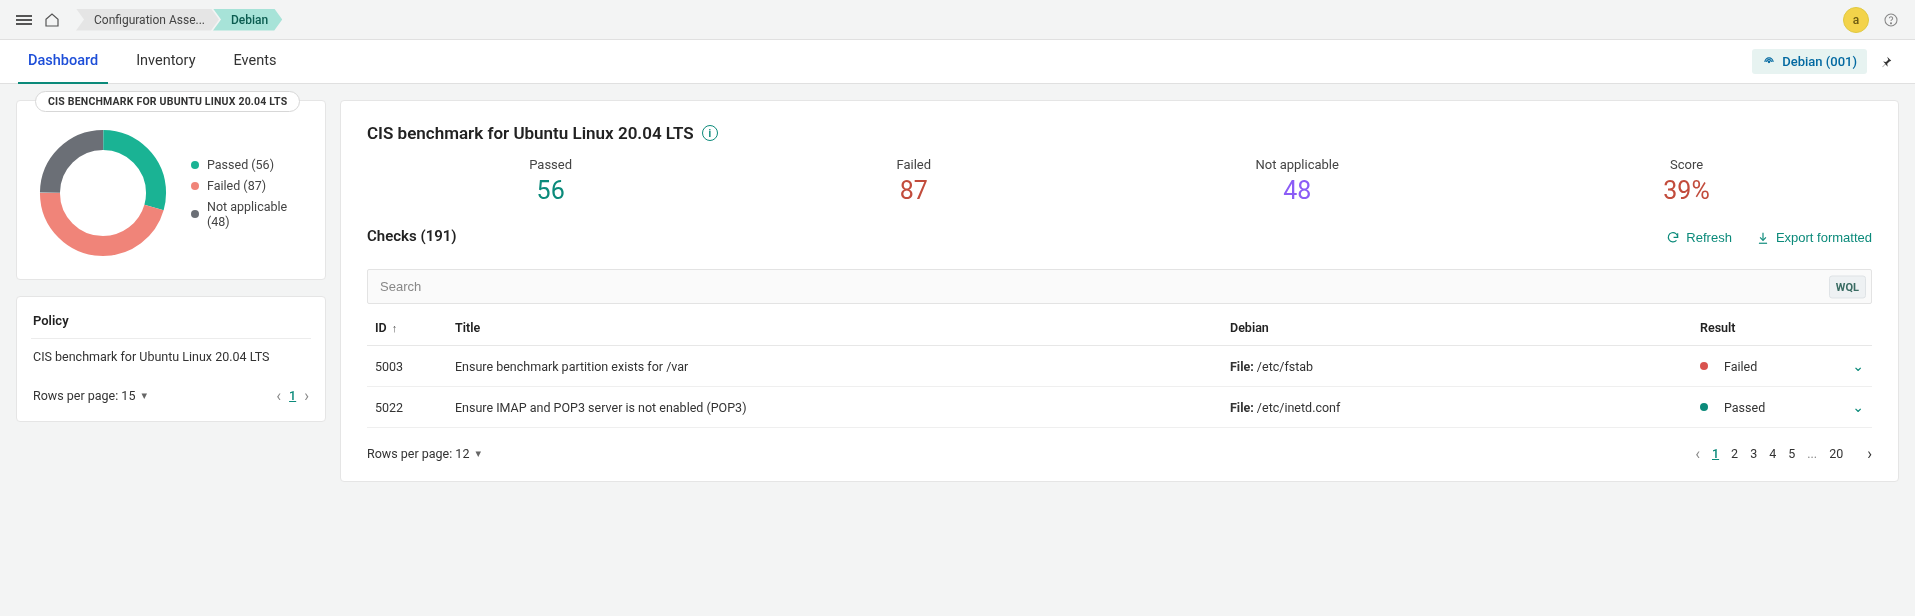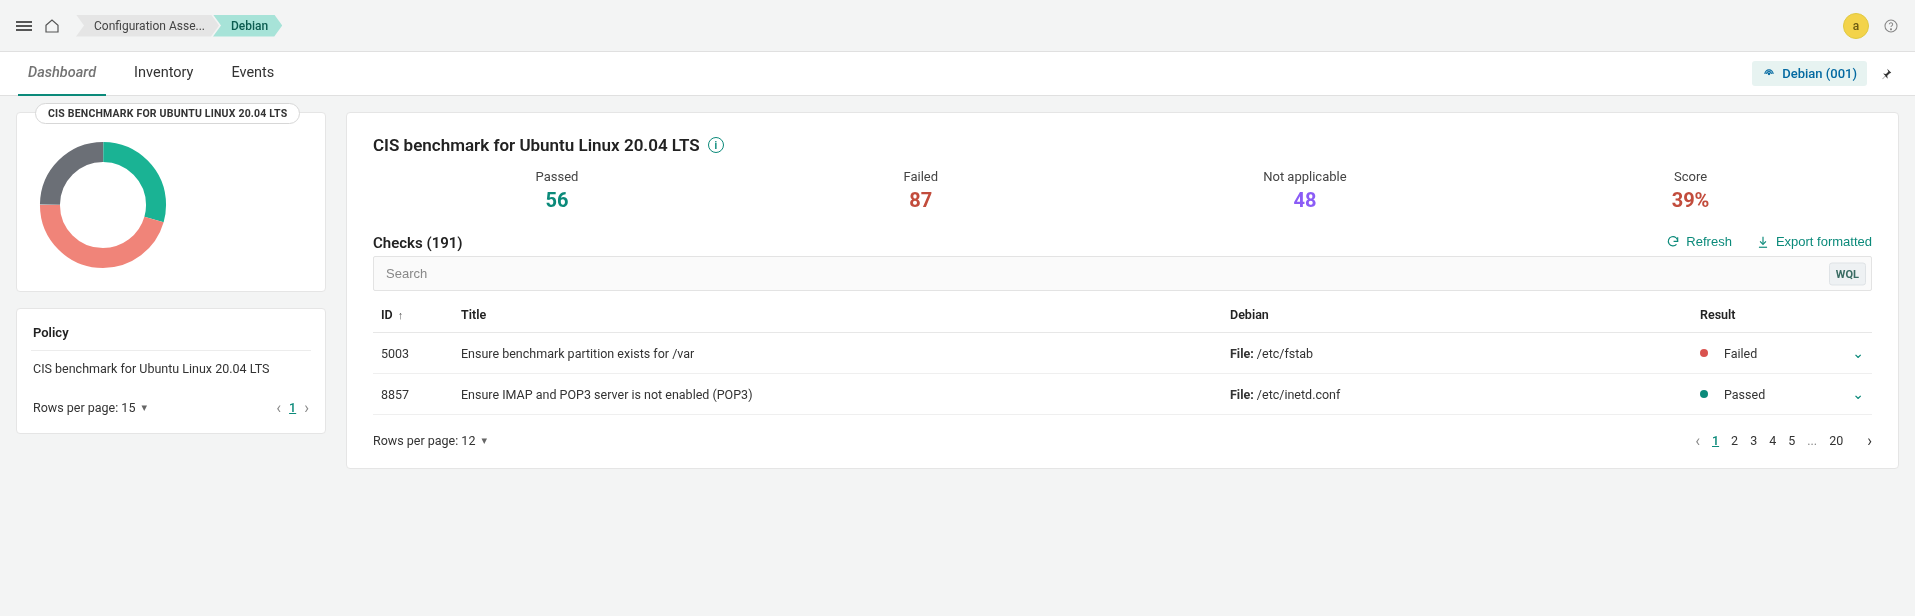--- a/index.html
+++ b/index.html
@@ -6,21 +6,21 @@
   body {
     font-family: -apple-system, BlinkMacSystemFont, "Segoe UI", Roboto, Arial, sans-serif;
     background: #f3f4f4;
     color: #333;
     font-size: 13px;
   }
   
   .topbar {
     display: flex;
     align-items: center;
-    height: 52px;
+    height: 40px;
     padding: 0 10px;
     border-bottom: 1px solid #e0e0e0;
     background: #f3f4f4;
   }
   .icon-btn {
     width: 28px; height: 28px;
     display: flex; align-items: center; justify-content: center;
     border: none; background: transparent; cursor: pointer;
     border-radius: 4px; color: #555;
   }
@@ -66,24 +66,23 @@
     padding: 0 10px;
     height: 44px;
     display: flex; align-items: center;
     font-size: 14.5px;
     color: #333;
     cursor: pointer;
     margin-right: 18px;
     border-bottom: 2px solid transparent;
   }
   .tab.active {
-    color: #737373;
+    color: #1d4ed8;
     border-bottom-color: #0b8a7a;
     font-weight: 500;
-    font-style: italic;
   }
   .tabbar-spacer { flex: 1; }
   .agent-chip {
     display: flex; align-items: center;
     background: #e7f3f1;
     color: #0369a1;
     padding: 5px 10px;
     border-radius: 3px;
     font-size: 13px;
     font-weight: 500;
@@ -93,21 +92,21 @@
     margin-left: 8px;
     width: 22px; height: 22px;
     display: flex; align-items:center; justify-content:center;
     color: #333;
   }
 
   
   .main {
     display: flex;
     padding: 16px;
-    gap: 20px;
+    gap: 14px;
     align-items: flex-start;
   }
   .sidebar {
     width: 310px;
     flex-shrink: 0;
     display: flex; flex-direction: column; gap: 16px;
   }
   .card {
     background: #fff;
     border: 1px solid #e5e5e5;
@@ -156,30 +155,30 @@
   .content-card { padding: 22px 26px 18px; }
   .title-row { display:flex; align-items:center; gap:8px; margin-bottom:14px; }
   .title-row h2 { font-size: 17px; font-weight: 600; color:#222; }
   .info-icon { width:16px;height:16px;border-radius:50%;display:inline-flex;align-items:center;justify-content:center;color:#0b8a7a;border:1.2px solid #0b8a7a;font-size:10px;font-weight:700; }
 
   .stats {
     display:flex; justify-content:space-around; margin: 8px 0 22px;
   }
   .stat { text-align:center; }
   .stat-label { font-size:13px; color:#444; margin-bottom:4px; }
-  .stat-val { font-size:20px; font-weight:700; }
+  .stat-val { font-size:25px; font-weight:400; }
   .stat-val.passed { color:#0b8a7a; }
   .stat-val.failed { color:#c24c3c; }
   .stat-val.na { color:#8b5cf6; }
   .stat-val.score { color:#c24c3c; }
   .stat-val.endscan { color:#0b8a7a; font-size:17px; font-weight:500; }
 
   .checks-header {
-    display:flex; align-items:flex-start; justify-content:space-between;
-    margin-bottom: 4px;
+    display:flex; align-items:flex-end; justify-content:space-between;
+    margin-bottom: 24px;
   }
   .checks-header h3 { font-size: 15px; font-weight:600; color:#222; }
   .action-links { display:flex; gap:24px; }
   .link-btn {
     display:flex; align-items:center; gap:6px;
     color:#0b8a7a; font-size:13px; font-weight:500;
     background:none; border:none; cursor:pointer;
   }
   .link-btn svg { width:14px;height:14px; stroke:#0b8a7a; }
 
@@ -282,20 +281,34 @@
       <div class="badge-title">CIS BENCHMARK FOR UBUNTU LINUX 20.04 LTS</div>
       <div class="donut-row">
         <div class="donut-wrap">
           <svg viewBox="0 0 42 42" width="140" height="140">
 
             <circle cx="21" cy="21" r="15.915" fill="none" stroke="#6b6f76" stroke-width="6" stroke-dasharray="25.1 74.9" stroke-dashoffset="25" transform="rotate(-90 21 21)"></circle>
             <circle cx="21" cy="21" r="15.915" fill="none" stroke="#1ab394" stroke-width="6" stroke-dasharray="29.3 70.7" stroke-dashoffset="-0.1" transform="rotate(-90 21 21)"></circle>
             <circle cx="21" cy="21" r="15.915" fill="none" stroke="#f08479" stroke-width="6" stroke-dasharray="45.5 54.5" stroke-dashoffset="-29.4" transform="rotate(-90 21 21)"></circle>
           </svg>
         </div>
+        <div class="legend">
+          <div class="legend-item">
+            <span class="dot passed"></span>
+            <span>Passed (56)</span>
+          </div>
+          <div class="legend-item">
+            <span class="dot failed"></span>
+            <span>Failed (87)</span>
+          </div>
+          <div class="legend-item">
+            <span class="dot na"></span>
+            <span>Not applicable (48)</span>
+          </div>
+        </div>
       </div>
     </div>
 
     <div class="card policy-card">
       <h4>Policy</h4>
       <div class="divider"></div>
       <div class="policy-link">CIS benchmark for Ubuntu Linux 20.04 LTS</div>
       <div class="rows-nav">
         <div class="rows-select">
           <span>Rows per page: 15</span>
@@ -384,21 +397,21 @@
               <td><b>File:</b> /etc/fstab</td>
               <td>
                 <div class="result-cell">
                   <span class="dot" style="background:#d9534f"></span>
                   <span>Failed</span>
                 </div>
               </td>
               <td class="col-expand"><span class="expand-chev">⌄</span></td>
             </tr>
             <tr>
-              <td>8857</td>
+              <td>5022</td>
               <td>Ensure IMAP and POP3 server is not enabled (POP3)</td>
               <td><b>File:</b> /etc/inetd.conf</td>
               <td>
                 <div class="result-cell">
                   <span class="dot" style="background:#0b8a7a"></span>
                   <span>Passed</span>
                 </div>
               </td>
               <td class="col-expand"><span class="expand-chev">⌄</span></td>
             </tr>

